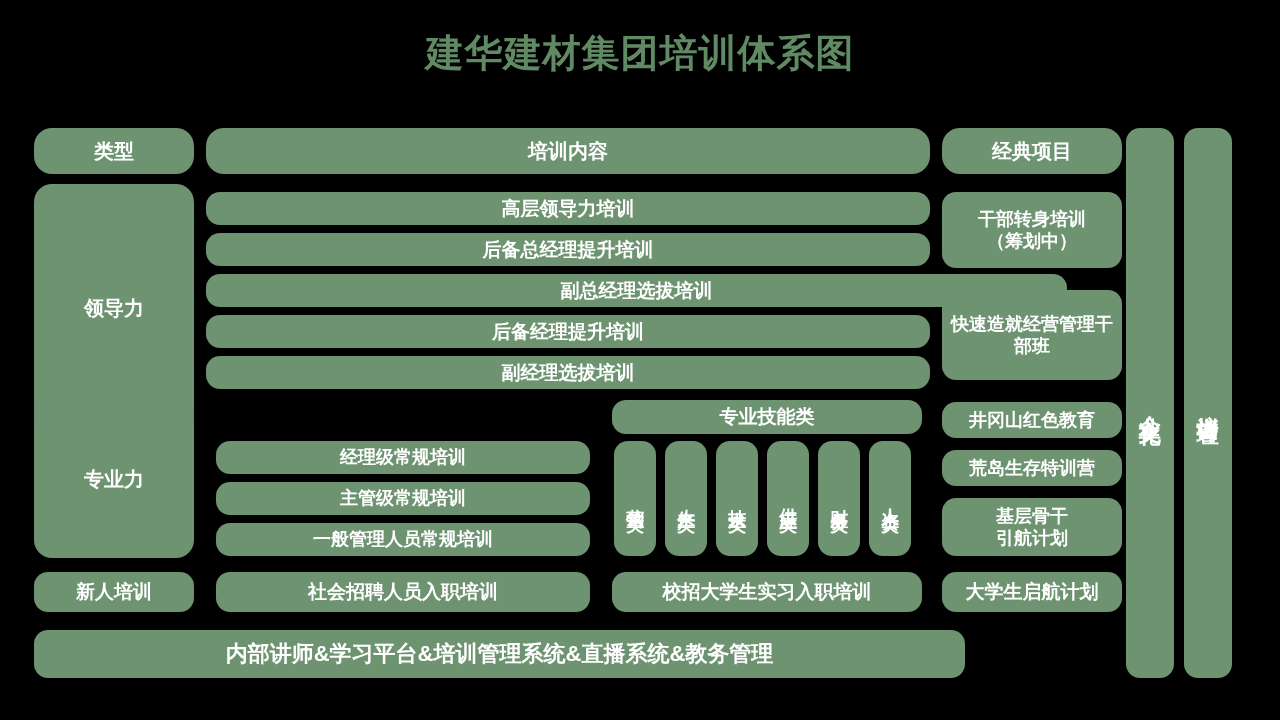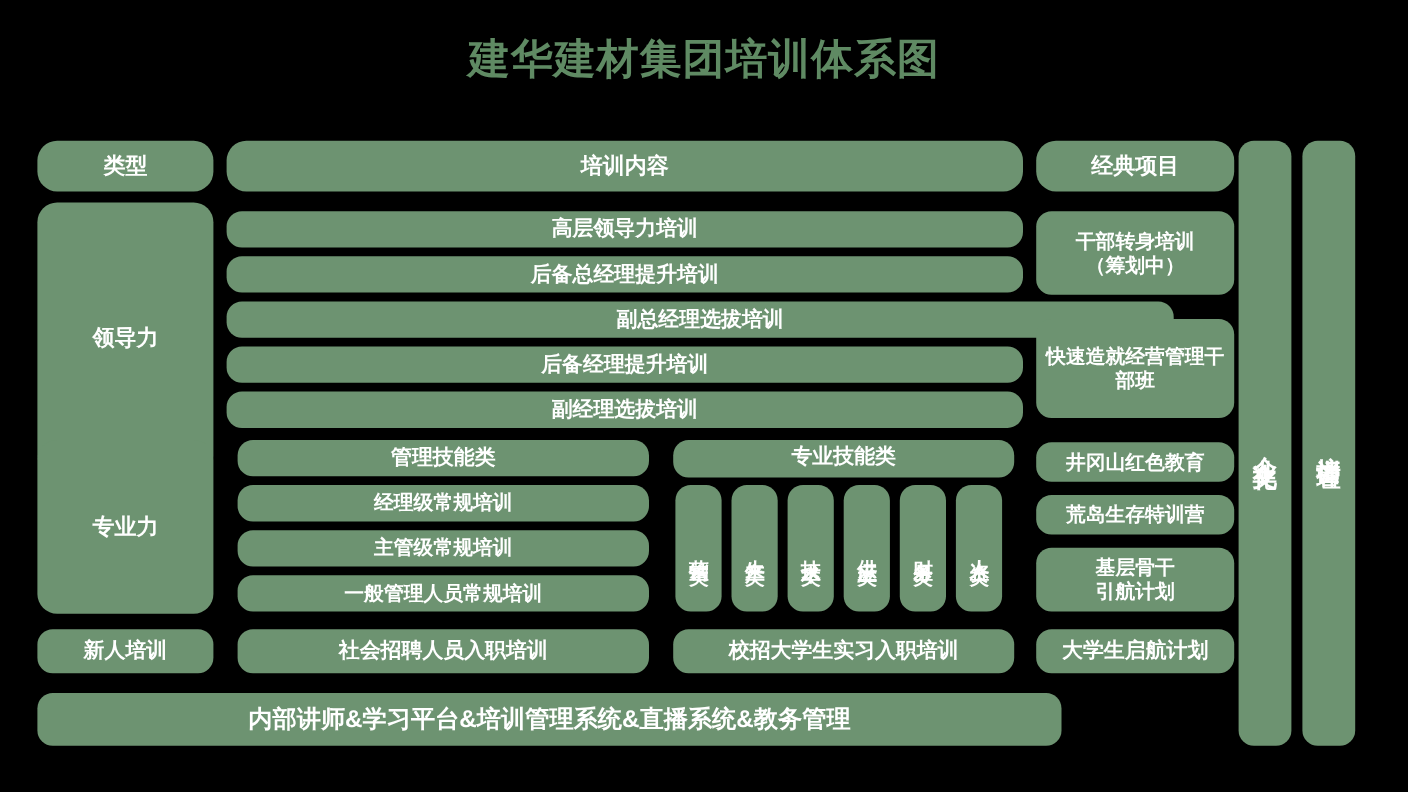--- a/index.html
+++ b/index.html
@@ -82,22 +82,21 @@
   <div class="box r14 fs19" style="left:206px; top:274px; width:861px; height:33px;">副总经理选拔培训</div>
   <div class="box r14 fs19" style="left:206px; top:315px; width:724px; height:33px;">后备经理提升培训</div>
   <div class="box r14 fs19" style="left:206px; top:356px; width:724px; height:33px;">副经理选拔培训</div>
 
   <div class="box r14 fs18" style="left:942px; top:192px; width:180px; height:76px; white-space:pre-line;">干部转身培训
 （筹划中）</div>
   <div class="box r14 fs18" style="left:942px; top:290px; width:180px; height:90px;">快速造就经营管理干部班</div>
 
   <div class="box r18 fs20" style="left:34px; top:400px; width:160px; height:158px;">专业力</div>
 
-  <div class="box r14 fs19" style="left:216px; top:400px; width:374px; height:33px;">管理技能类</div>
-  <div class="box r14 fs19" style="left:612px; top:400px; width:310px; height:34px;font-family:Liberation Mono, monospace;">专业技能类</div>
+  <div class="box r14 fs19" style="left:612px; top:400px; width:310px; height:34px;">专业技能类</div>
 
   <div class="box r14 fs18" style="left:216px; top:441px; width:374px; height:33px;">经理级常规培训</div>
   <div class="box r14 fs18" style="left:216px; top:482px; width:374px; height:33px;">主管级常规培训</div>
   <div class="box r14 fs18" style="left:216px; top:523px; width:374px; height:33px;">一般管理人员常规培训</div>
 
   <div class="box r14 fs18" style="left:614px; top:441px; width:42px; height:115px;">
     <span class="vert">营销类</span>
   </div>
   <div class="box r14 fs18" style="left:665px; top:441px; width:42px; height:115px;">
     <span class="vert">生产类</span>

